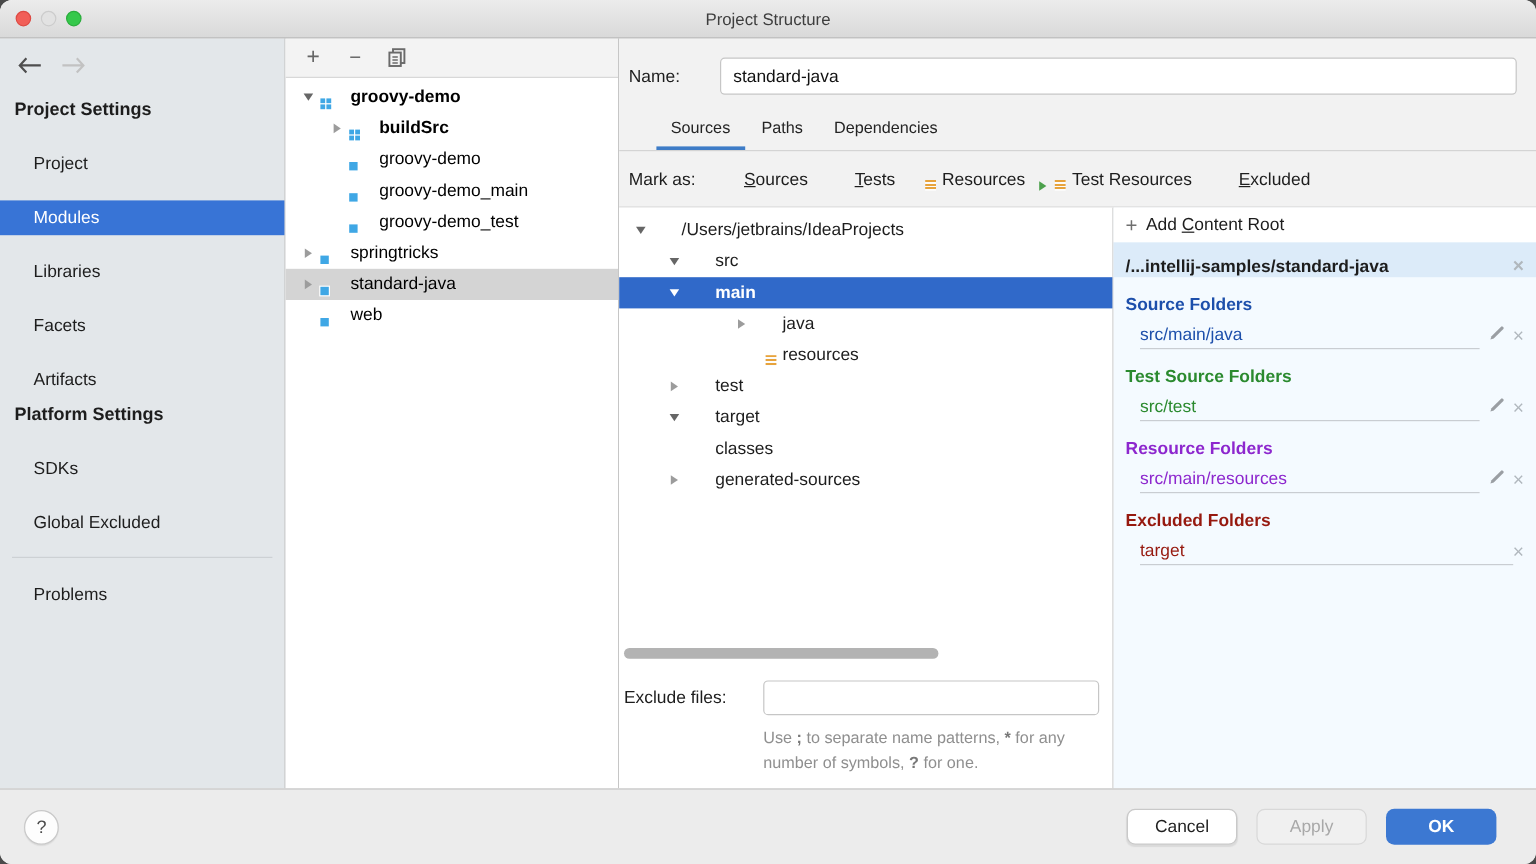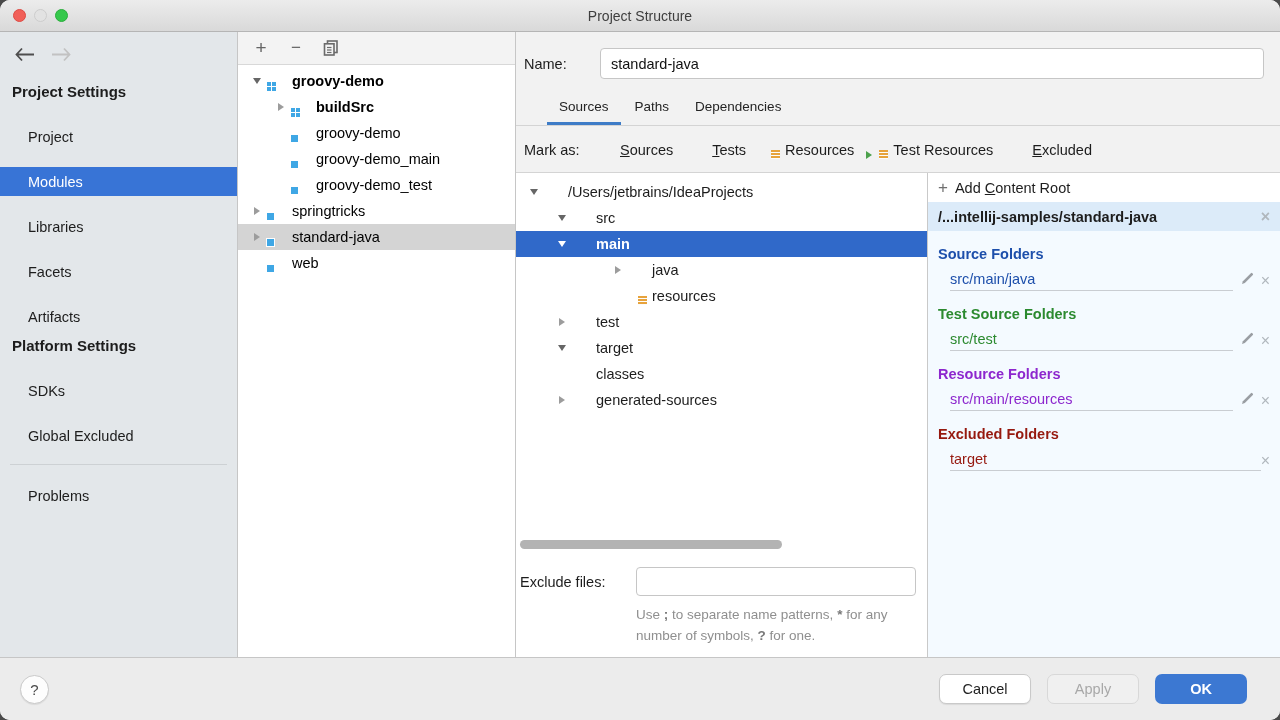--- a/index.html
+++ b/index.html
@@ -93,21 +93,21 @@
   .exclude-row .flabel { width:116px; }
   .exclude-input { width:280px; height:29px; }
   .hint { margin:9px 0 10px 120px; width:300px; font-size:13.5px; color:#8f8f8f; line-height:1.55; }
   .hint b { color:#787878; }
 
   
   .right-col { flex:1; background:#f4faff; font-size:14.5px; color:#1d1d1d; display:flex; flex-direction:column; }
   .add-root-row { height:29px; flex:none; background:#fff; display:flex; align-items:center; padding-left:10px; cursor:default; }
   .plusglyph { color:#6f6f6f; font-size:17px; margin-right:7px; }
   .plusglyph::before { content:"+"; }
-  .root-row { height:29px; flex:none; background:#dcebf9; display:flex; align-items:center; padding:0 10px; font-weight:bold; font-size:14.5px; }
+  .root-row { height:29px; flex:none; background:#dcebf9; display:flex; align-items:flex-end; padding:0 10px; font-weight:bold; font-size:14.5px; }
   .xicon { color:#b0b7bd; font-size:16px; line-height:1; cursor:default; }
   .xicon::before { content:"×"; }
   .root-row .xicon { margin-left:auto; }
   .group { margin-top:11px; }
   .group-h { padding-left:10px; font-weight:bold; height:23px; display:flex; align-items:center; }
   .g-blue{color:#1d4fab;} .g-green{color:#2b8a2f;} .g-purple{color:#8d27ce;} .g-red{color:#96190f;}
   .g-item { display:flex; align-items:flex-end; margin:1px 10px 0 22px; height:25px; }
   .g-path { flex:1; border-bottom:1px solid #c9cdd2; padding-bottom:3px; }
   .g-item .pencil { margin:0 7px 3px 8px; flex:none; }
   .g-item .xicon { margin-bottom:2px; }

